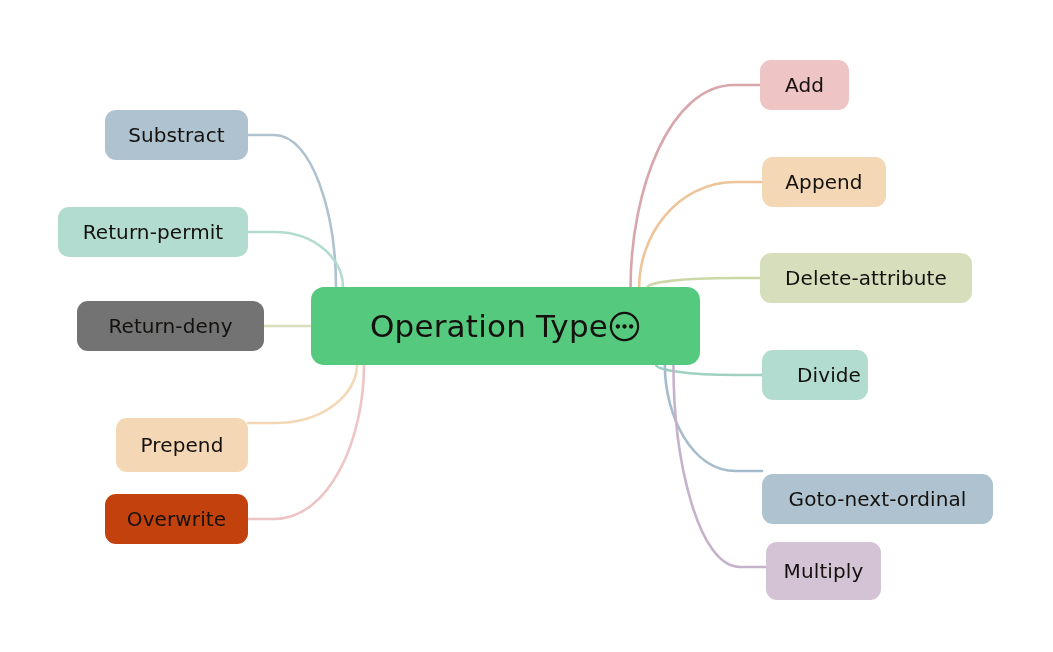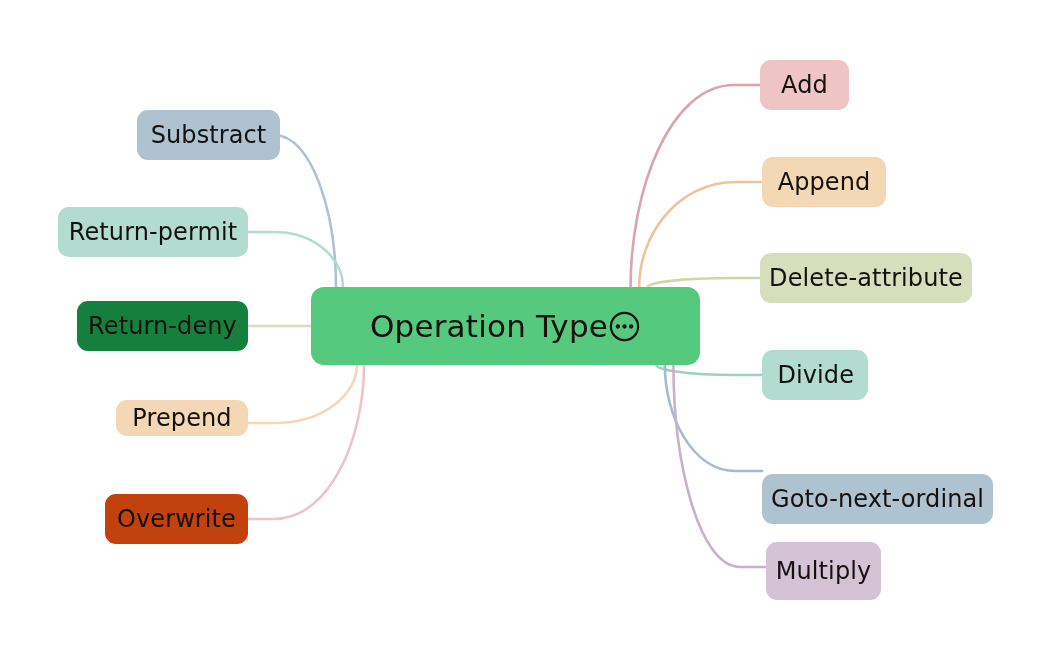--- a/index.html
+++ b/index.html
@@ -28,25 +28,25 @@
     pointer-events: none;
   }
   .node {
     position: absolute;
     display: flex;
     align-items: center;
     justify-content: center;
     box-sizing: border-box;
     border-radius: 11px;
     color: #14110f;
-    font-size: 24px;
+    font-size: 20px;
     font-weight: 400;
     letter-spacing: 0.1px;
     white-space: nowrap;
-    padding: 0 14px;
+    padding: 0 7px;
   }
   .node.root {
     border-radius: 13px;
     font-size: 31px;
     letter-spacing: 0.2px;
     padding: 15px 22px;
   }
   .root-label {
     line-height: 1;
   }
@@ -81,30 +81,30 @@
         <span class="root-label">Operation Type</span>
         <span class="more-icon">
           <svg viewBox="0 0 32 32" width="33" height="33" xmlns="http://www.w3.org/2000/svg">
             <circle cx="16" cy="16" r="13.2" fill="none" stroke="#14110f" stroke-width="2.1"></circle>
             <circle cx="9.6" cy="16" r="2.1" fill="#14110f"></circle>
             <circle cx="16" cy="16" r="2.1" fill="#14110f"></circle>
             <circle cx="22.4" cy="16" r="2.1" fill="#14110f"></circle>
           </svg>
         </span>
       </div>
-      <div class="node" style="left: 105px; top: 110px; width: 143px; height: 50px; background: rgb(174, 194, 208); margin-left: 32px;">
+      <div class="node" style="left: 105px; top: 110px; width: 143px; height: 50px; background: rgb(174, 194, 208);">
         <span>Substract</span>
       </div>
       <div class="node" style="left: 58px; top: 207px; width: 190px; height: 50px; background: rgb(178, 220, 207);">
         <span>Return-permit</span>
       </div>
-      <div class="node" style="left: 77px; top: 301px; width: 171px; height: 50px; background: #15803d;">
+      <div class="node" style="left: 77px; top: 301px; width: 187px; height: 50px; background: #737373;">
         <span>Return-deny</span>
       </div>
-      <div class="node" style="left: 116px; top: 400px; width: 132px; height: 36px; background: rgb(244, 215, 181);">
+      <div class="node" style="left: 116px; top: 418px; width: 132px; height: 54px; background: rgb(244, 215, 181);">
         <span>Prepend</span>
       </div>
       <div class="node" style="left: 105px; top: 494px; width: 143px; height: 50px; background: #c2410c;">
         <span>Overwrite</span>
       </div>
       <div class="node" style="left: 760px; top: 60px; width: 89px; height: 50px; background: rgb(238, 196, 197);">
         <span>Add</span>
       </div>
       <div class="node" style="left: 762px; top: 157px; width: 124px; height: 50px; background: rgb(244, 215, 181);">
         <span>Append</span>

